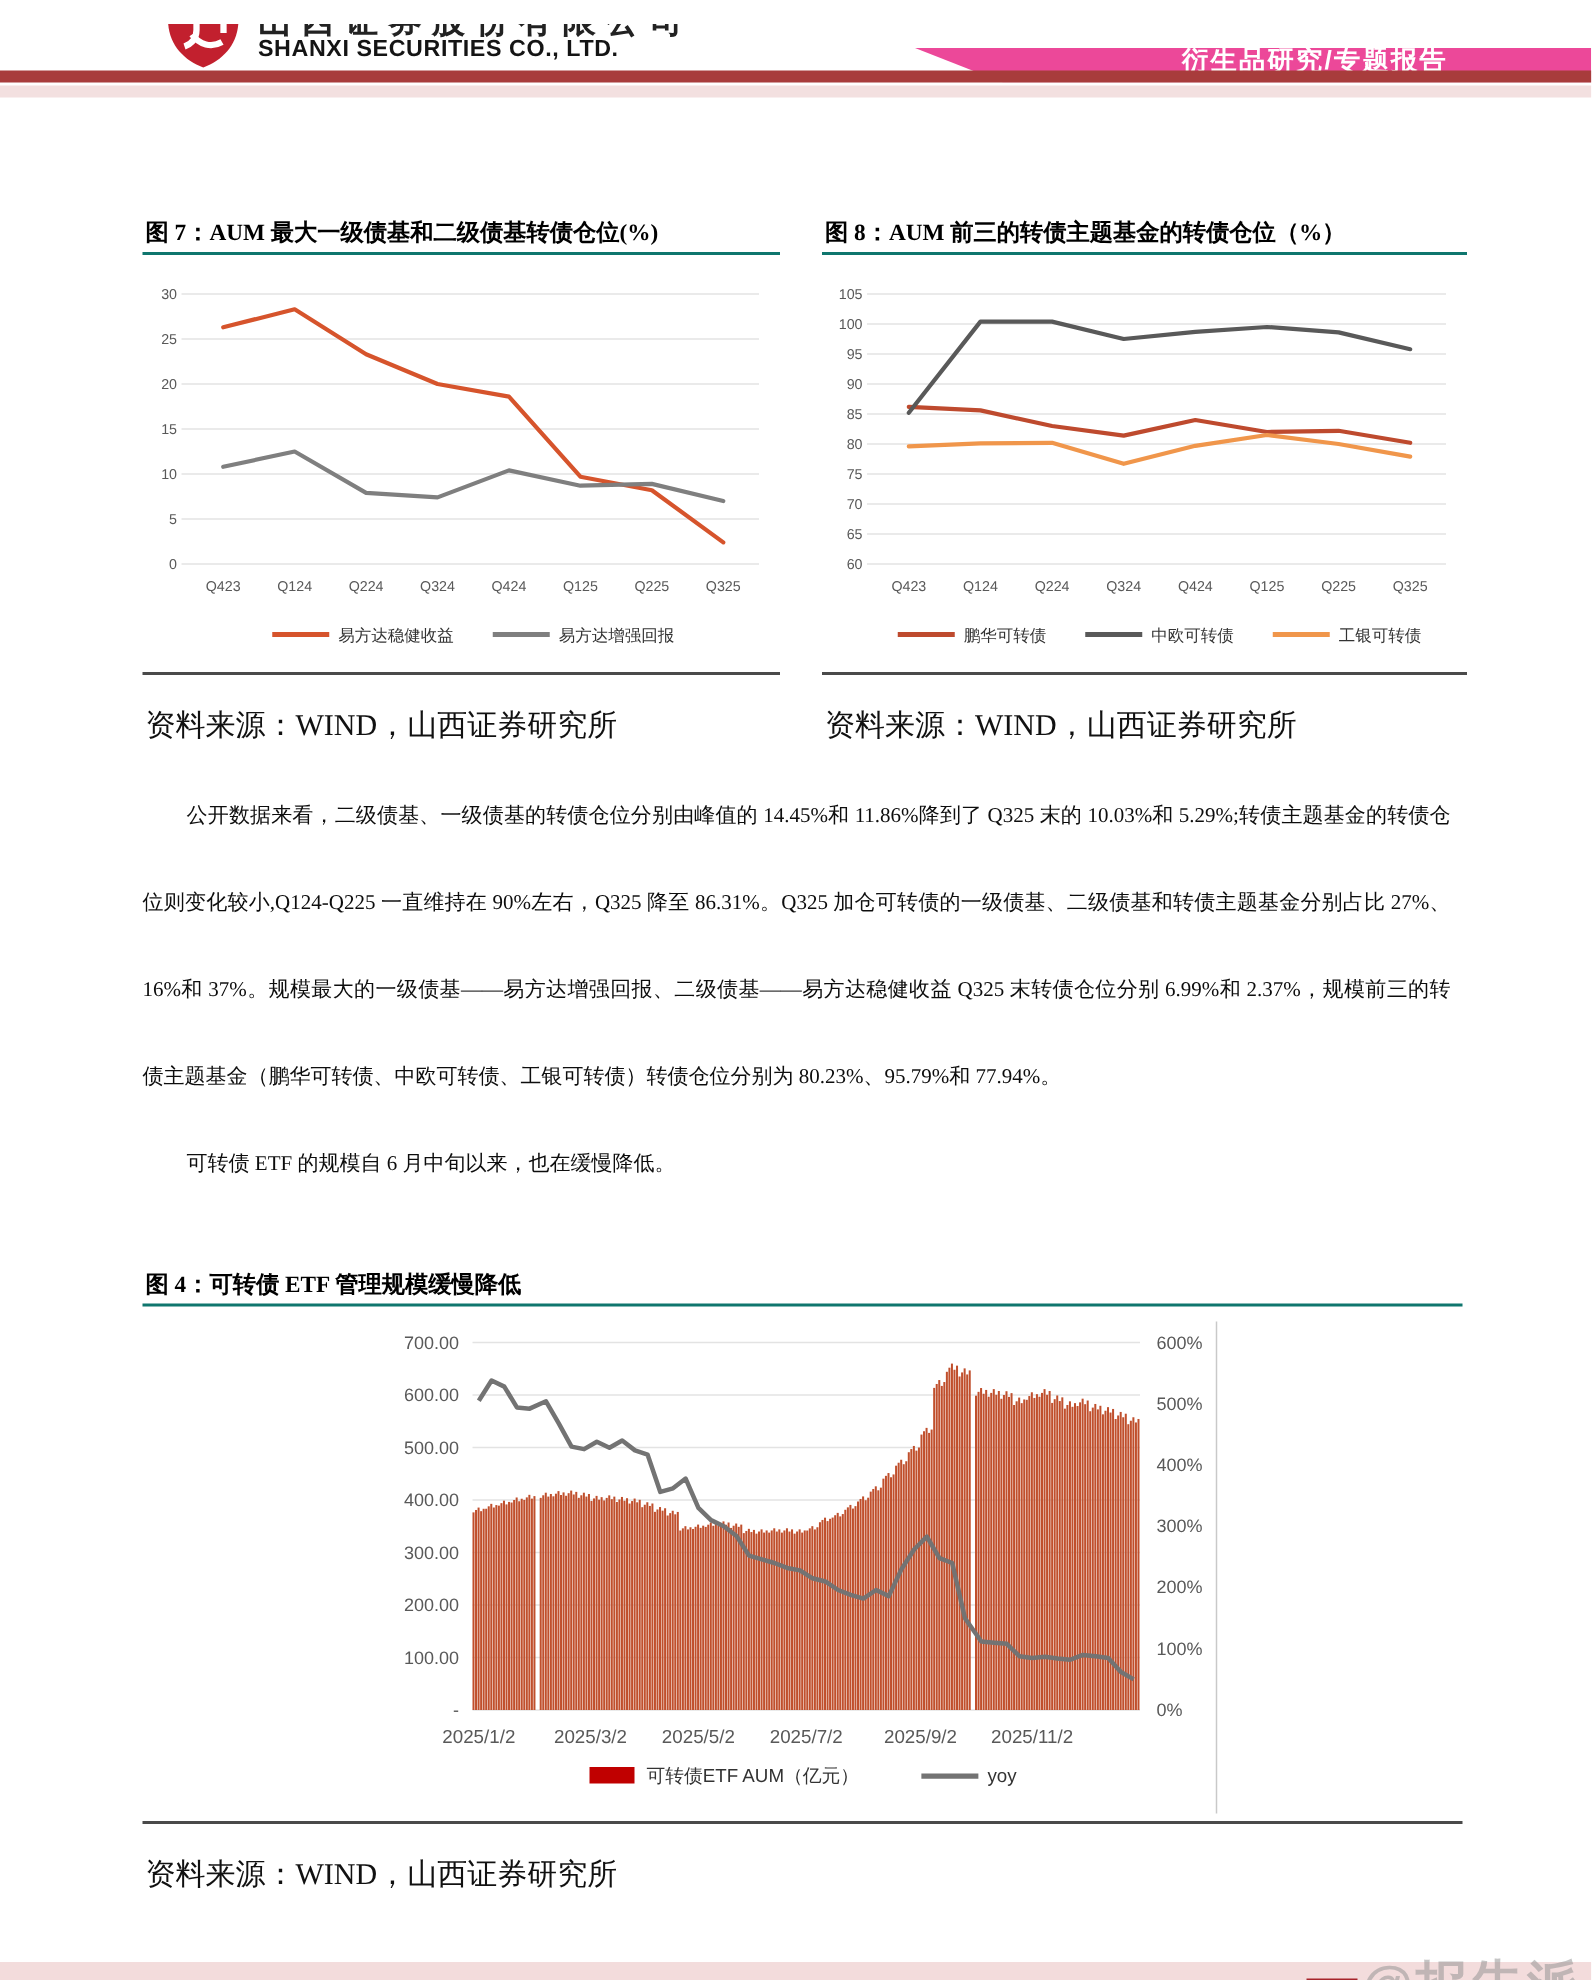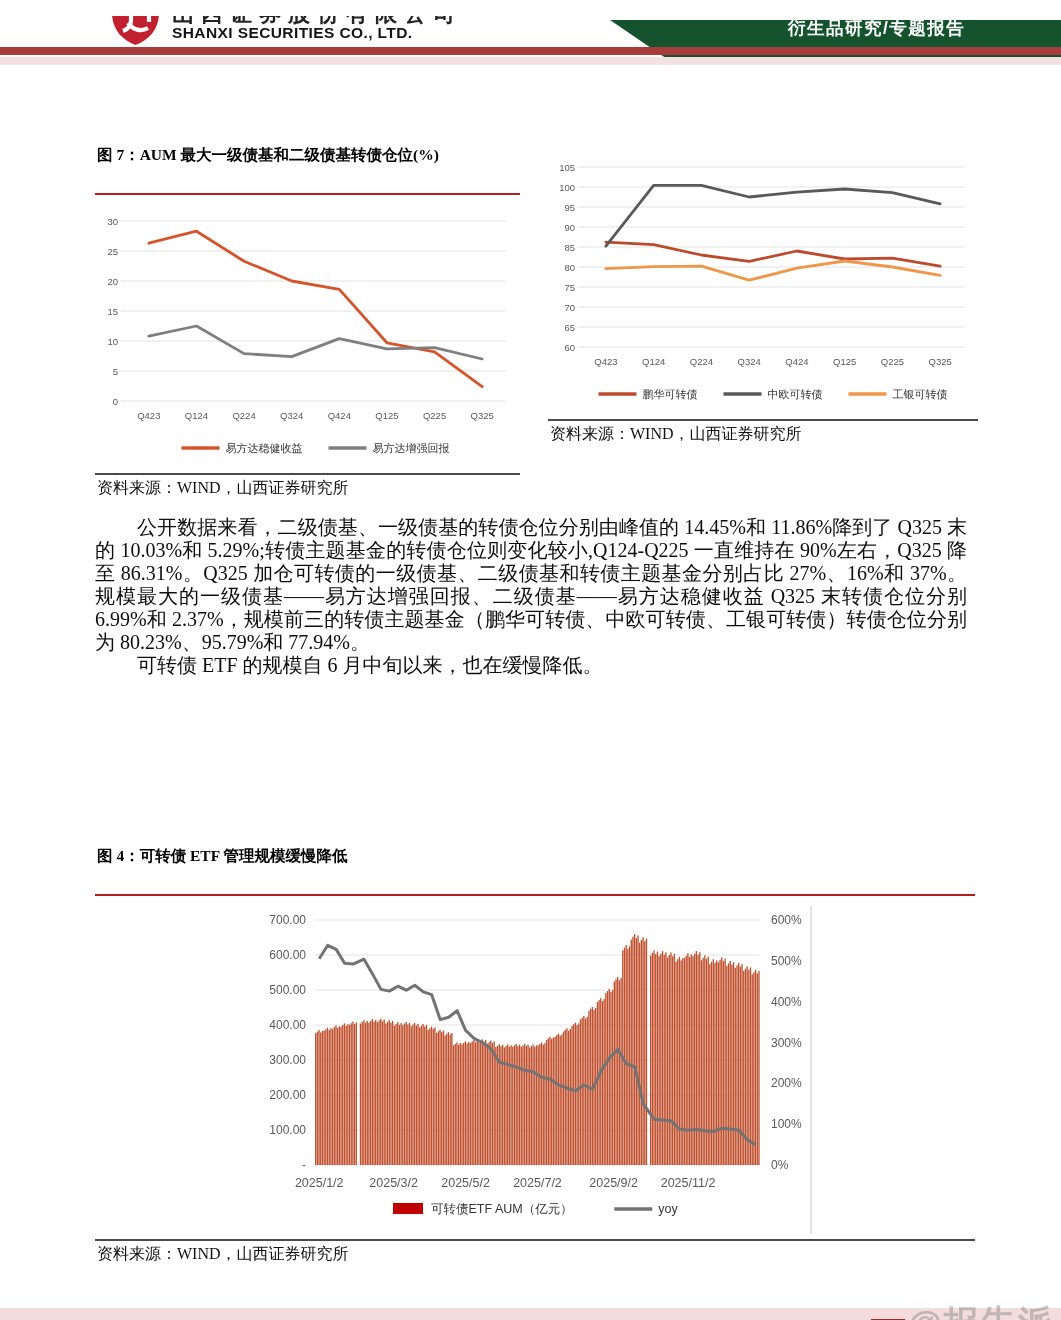--- a/index.html
+++ b/index.html
@@ -13,46 +13,46 @@
   .logo-mark { position:absolute; left:108px; top:-26px; width:55px; height:56px; overflow:visible; }
   .logo-cn {
     position:absolute; left:172px; top:-17px; font-size:22px; font-weight:bold;
     letter-spacing:7px; color:#222; font-family:"Liberation Serif", serif; white-space:nowrap;
   }
   .logo-en {
     position:absolute; left:172px; top:8px; font-size:15.5px; font-weight:bold;
     color:#141414; font-family:"Liberation Sans", sans-serif; letter-spacing:0.4px; white-space:nowrap;
   }
   .banner {
-    position:absolute; top:4px; right:0; width:451px; height:40px; background:#14532d;
+    position:absolute; top:16px; right:0; width:451px; height:23px; background:#ec4899;
     clip-path:polygon(0 0, 100% 0, 100% 100%, 13% 100%);
   }
   .banner-text {
     position:absolute; left:178px; top:-4px; color:#fff; font-weight:bold;
     font-size:17.5px; letter-spacing:1.5px; font-family:"Liberation Sans", sans-serif; white-space:nowrap;
   }
   .header-bar   { position:absolute; left:0; top:31px; width:100%; height:8px; background:#A83C3C; }
   .header-strip { position:absolute; left:0; top:41px; width:100%; height:8px; background:#F3E0E0; }
 
   
   .figure { position:absolute; }
   .fig7 { left:95px;  top:125px; width:425px; }
   .fig8 { left:548px; top:125px; width:430px; }
   .fig9 { left:95px;  top:826px; width:880px; }
   .fig-title {
-    font-weight:bold; font-size:15.5px; color:#000; padding:4px 0 27px 2px;
-    border-bottom:2px solid #b91c1c; white-space:nowrap;
+    font-weight:bold; font-size:15.5px; color:#000; padding:4px 0 2px 2px;
+    border-bottom:2px solid #0f766e; white-space:nowrap;
   }
   .fig-chart { display:block; margin-top:4px; }
   .fig-bottom { border-top:2px solid #4a4a4a; margin-top:2px; }
-  .fig-source { font-size:16px; color:#111; padding:3px 0 0 2px; }
+  .fig-source { font-size:20px; color:#111; padding:20px 0 0 2px; }
 
   
   .bodytext { position:absolute; left:95px; top:500px; width:872px;
-    font-size:20px; line-height:23px; text-align:justify; color:#0d0d0d; }
+    font-size:14px; line-height:58px; text-align:justify; color:#0d0d0d; }
   .bodytext p { text-indent:2.1em; }
 
   
   .footer-band { position:absolute; left:0; top:1292px; width:100%; height:28px; background:#F3DCDC; }
   .footer-disclaimer {
     position:absolute; left:85px; top:1306px; font-size:19px; font-weight:bold;
     color:#C3262A; letter-spacing:2.5px; white-space:nowrap;
   }
   .page-badge {
     position:absolute; left:871px; top:1303px; width:34px; height:24px; background:#A6242B;
@@ -118,20 +118,21 @@
         <line x1="86.5" y1="249" x2="124.5" y2="249" stroke="#D6542C" stroke-width="3.4"></line>
         <text x="130.5" y="253" font-size="11" fill="#333">易方达稳健收益</text>
         <line x1="233.5" y1="249" x2="271.5" y2="249" stroke="#7F7F7F" stroke-width="3.4"></line>
         <text x="277.5" y="253" font-size="11" fill="#333">易方达增强回报</text>
       </svg>
     <div class="fig-bottom"></div>
     <div class="fig-source">资料来源：WIND，山西证券研究所</div>
   </div>
 
   <div class="figure fig8">
+    <div class="fig-title">图 8：AUM 前三的转债主题基金的转债仓位（%）</div>
     <svg class="fig-chart" id="chart-fig8" width="430" height="272" viewBox="0 0 430 272">
         <line x1="30" y1="202" x2="416" y2="202" stroke="#E3E3E3" stroke-width="1"></line>
         <text x="27" y="205.5" text-anchor="end" font-size="9.5" fill="#595959">60</text>
         <line x1="30" y1="182" x2="416" y2="182" stroke="#E3E3E3" stroke-width="1"></line>
         <text x="27" y="185.5" text-anchor="end" font-size="9.5" fill="#595959">65</text>
         <line x1="30" y1="162" x2="416" y2="162" stroke="#E3E3E3" stroke-width="1"></line>
         <text x="27" y="165.5" text-anchor="end" font-size="9.5" fill="#595959">70</text>
         <line x1="30" y1="142" x2="416" y2="142" stroke="#E3E3E3" stroke-width="1"></line>
         <text x="27" y="145.5" text-anchor="end" font-size="9.5" fill="#595959">75</text>
         <line x1="30" y1="122" x2="416" y2="122" stroke="#E3E3E3" stroke-width="1"></line>

